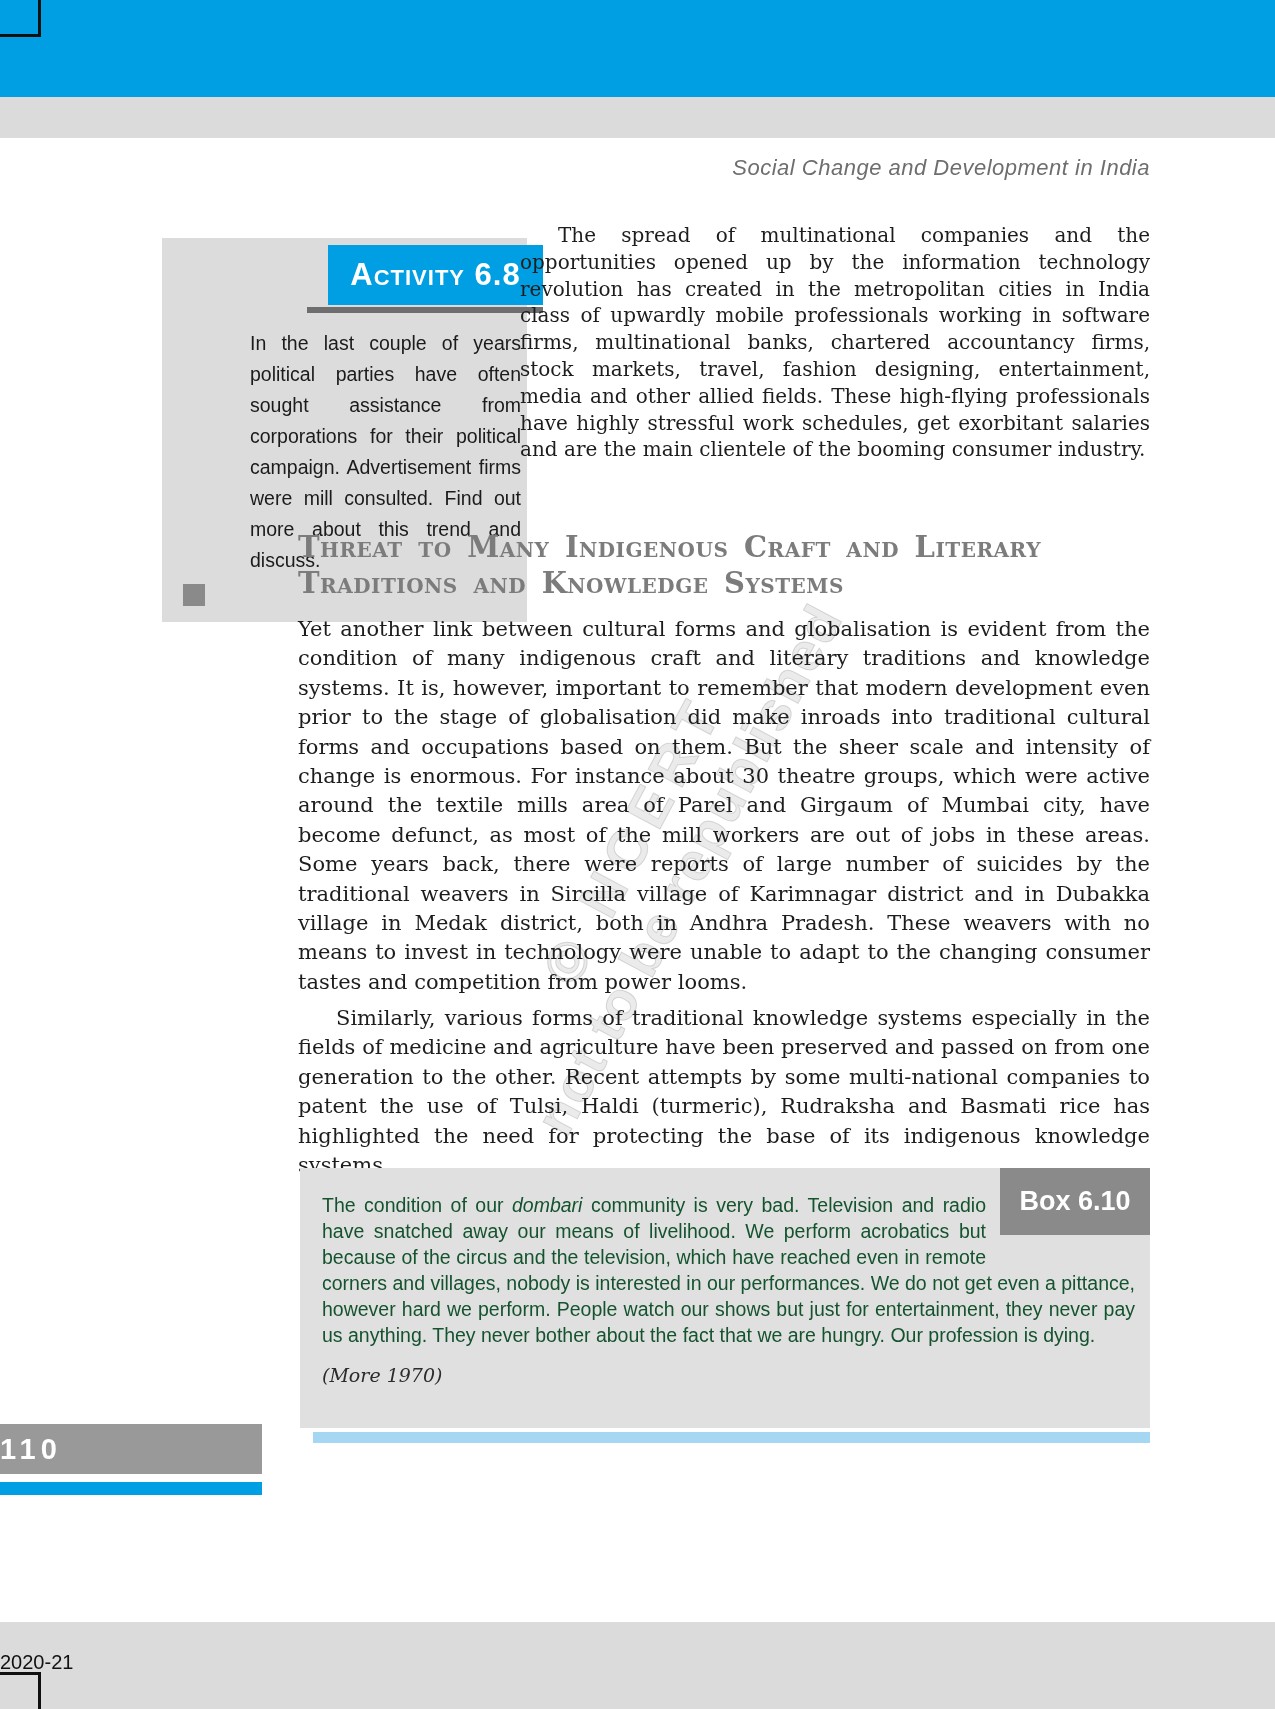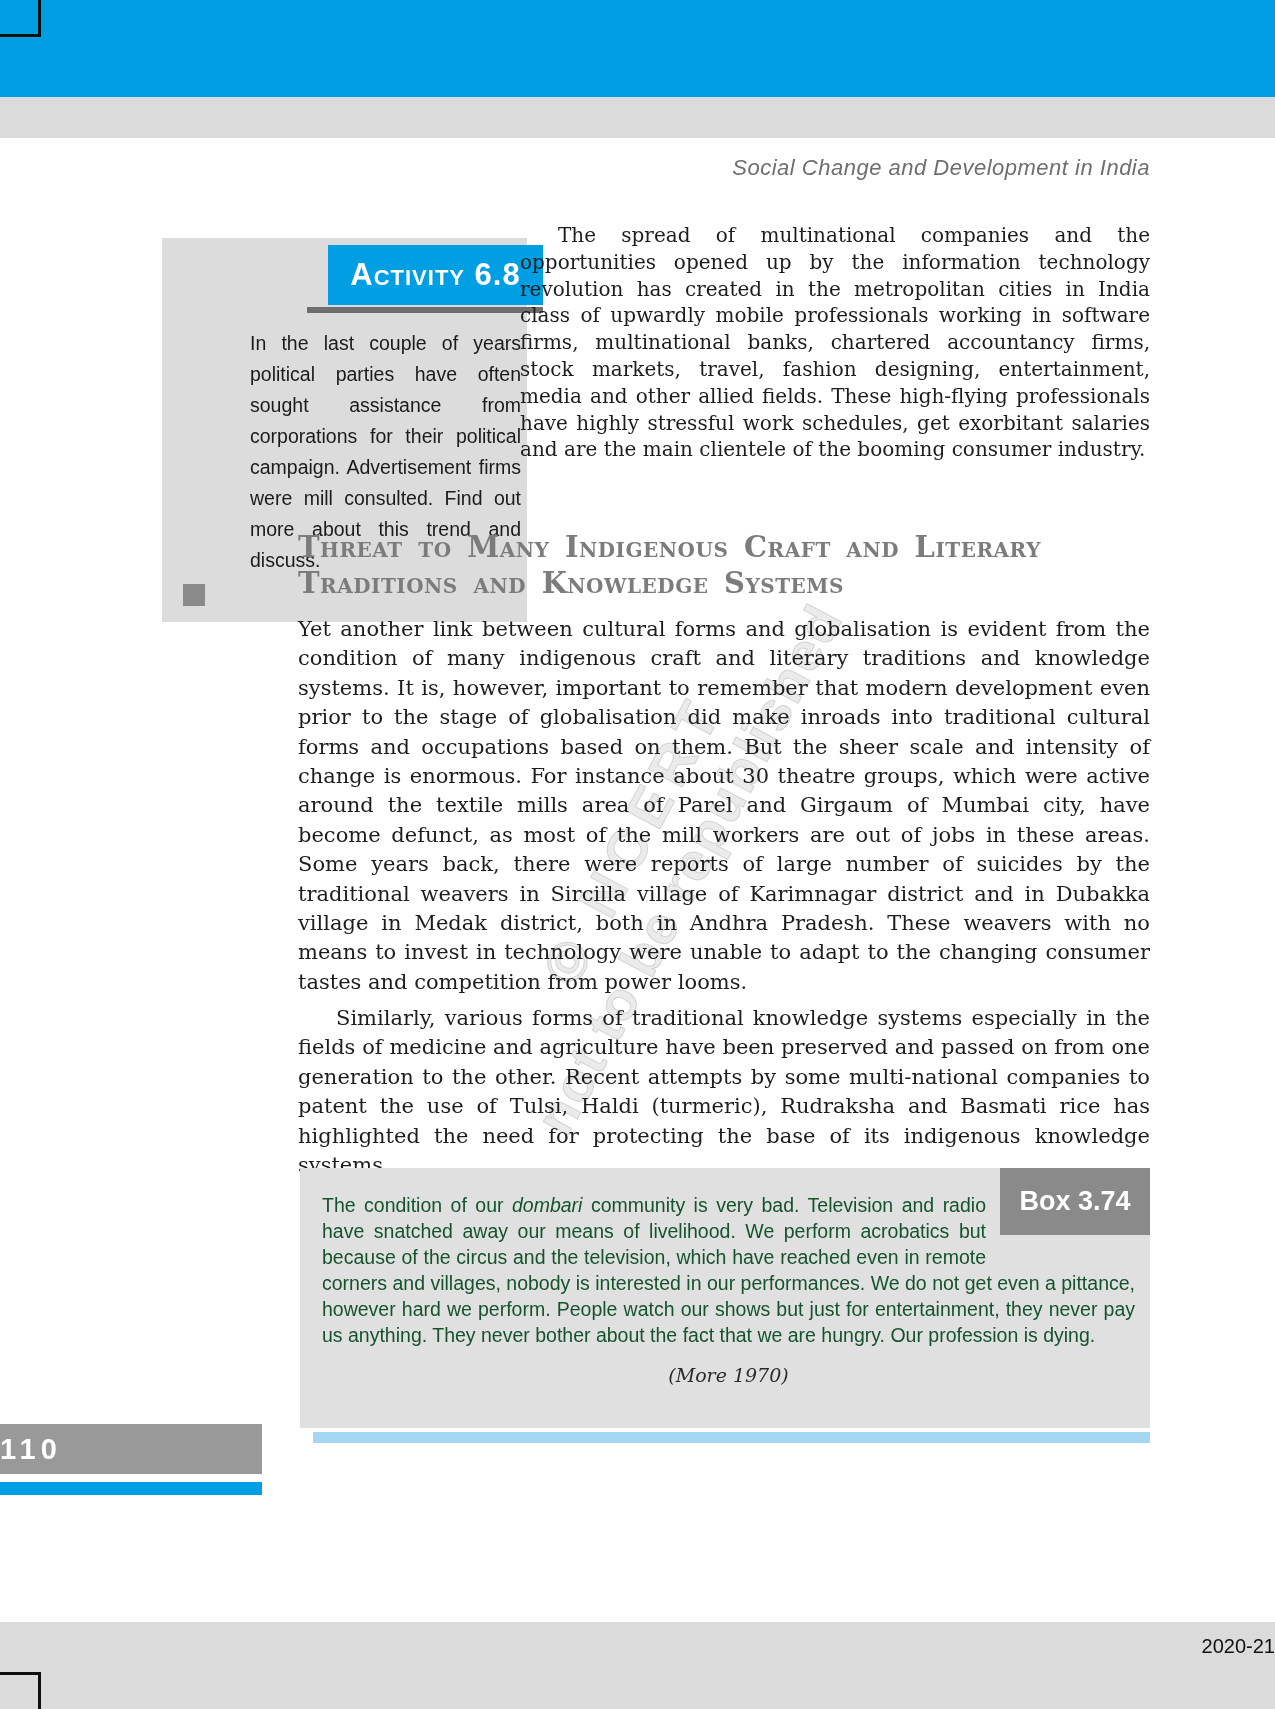--- a/index.html
+++ b/index.html
@@ -46,33 +46,33 @@
   
   .quote-box{position:absolute;left:300px;top:1168px;width:850px;min-height:260px;
            background:#E0E0E0;box-sizing:border-box;padding:24px 15px 16px 22px;
            font-family:"Liberation Sans",sans-serif;}
   .quote-label{float:right;width:150px;height:67px;margin:-24px -15px 10px 14px;
            background:#8A8A8A;color:#ffffff;font-weight:bold;font-size:27px;
            text-align:center;line-height:67px;}
   .quote-text{font-size:19.5px;line-height:26px;text-align:justify;color:#14532d;}
   .quote-term{font-style:italic;}
   .quote-source{margin-top:16px;font-family:"DejaVu Serif",serif;font-style:italic;
-           font-size:19px;color:#2b2b2b;clear:left;text-align:center;}
+           font-size:19px;color:#2b2b2b;clear:left;}
   .box-blue-bar{position:absolute;left:313px;top:1432px;width:837px;height:11px;background:#A6D7F2;}
 
   
   .page-num-band{position:absolute;left:0;top:1424px;width:262px;height:50px;background:#999999;
            color:#ffffff;font-family:"Liberation Sans",sans-serif;font-weight:bold;
            font-size:29px;line-height:50px;padding-right:24px;
            box-sizing:border-box;letter-spacing:5px;}
   .page-num-blue{position:absolute;left:0;top:1482px;width:262px;height:13px;background:#009EE2;}
 
   
   .footer-band{position:absolute;left:0;top:1622px;width:1275px;height:87px;background:#DBDBDB;}
-  .footer-text{margin:0;padding-top:13px;text-align:right;
+  .footer-text{margin:0;padding-top:29px;text-align:left;
            font-family:"Liberation Sans",sans-serif;font-size:20px;color:#111111;}
 
   
   .watermark{position:absolute;left:340px;top:790px;width:640px;
            transform:rotate(-62deg);transform-origin:center;
            font-family:"Liberation Sans",sans-serif;font-weight:bold;text-align:center;
            color:rgba(130,130,130,0.16);-webkit-text-stroke:1px rgba(120,120,120,0.26);
            pointer-events:none;}
   .watermark .wm1{font-size:56px;letter-spacing:10px;}
   .watermark .wm2{font-size:54px;letter-spacing:2px;}
@@ -102,21 +102,21 @@
 
   <div class="intro-para">The spread of multinational companies and the opportunities opened up by the information technology revolution has created in the metropolitan cities in India class of upwardly mobile professionals working in software firms, multinational banks, chartered accountancy firms, stock markets, travel, fashion designing, entertainment, media and other allied fields. These high-flying professionals have highly stressful work schedules, get exorbitant salaries and are the main clientele of the booming consumer industry.</div>
 
   <div class="section-heading">Threat to Many Indigenous Craft and Literary Traditions and Knowledge Systems</div>
 
   <div class="para-1">Yet another link between cultural forms and globalisation is evident from the condition of many indigenous craft and literary traditions and knowledge systems. It is, however, important to remember that modern development even prior to the stage of globalisation did make inroads into traditional cultural forms and occupations based on them. But the sheer scale and intensity of change is enormous.  For instance about 30 theatre groups, which were active around the textile mills area of Parel and Girgaum of Mumbai city, have become defunct, as most of the mill workers are out of jobs in these areas.  Some years back, there were reports of large number of suicides by the traditional weavers in Sircilla village of Karimnagar district and in Dubakka village in Medak district, both in Andhra Pradesh. These weavers with no means to invest in technology were unable to adapt to the changing consumer tastes and competition from power looms.</div>
 
   <div class="para-2">Similarly, various forms of traditional knowledge systems especially in the fields of medicine and agriculture have been preserved and passed on from one generation to the other. Recent attempts by some multi-national companies to patent the use of Tulsi, Haldi (turmeric), Rudraksha and Basmati rice has highlighted the need for protecting the base of its indigenous knowledge systems.</div>
 
   <div class="quote-box">
-    <div class="quote-label">Box 3.74</div>
+    <div class="quote-label">Box 6.10</div>
     <div class="quote-text"><span>The condition of our </span><span class="quote-term">dombari</span><span> community is very bad. Television and radio have snatched away our means of livelihood. We perform acrobatics but because of the circus and the television, which have reached even in remote corners and villages, nobody is interested in our performances. We do not get even a pittance, however hard we perform. People watch our shows but just for entertainment, they never pay us anything. They never bother about the fact that we are hungry. Our profession is dying.</span></div>
     <div class="quote-source">(More 1970)</div>
   </div>
 
   <div class="box-blue-bar"></div>
 
   <div class="page-num-band">110</div>
   <div class="page-num-blue"></div>
 
   <div class="footer-band">

